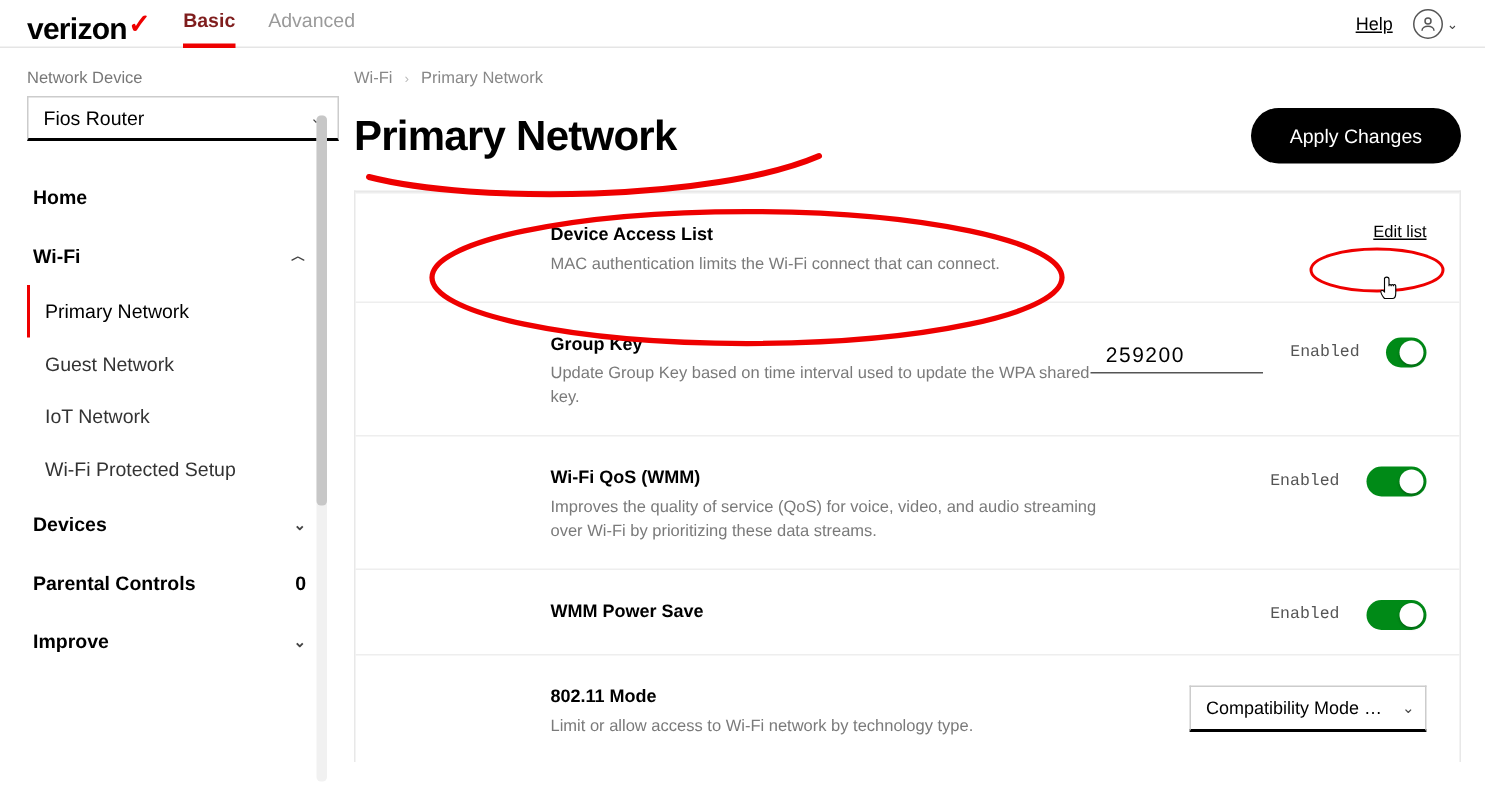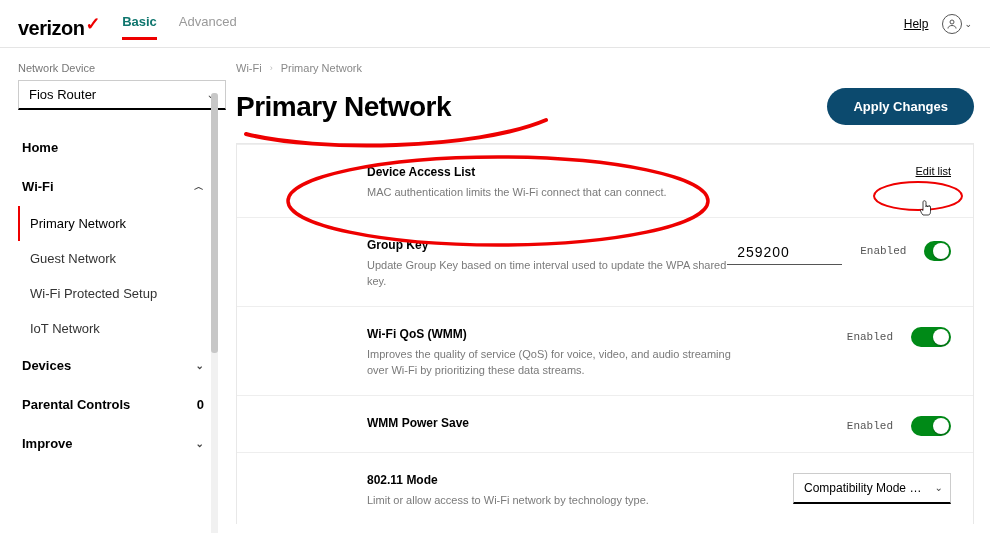--- a/index.html
+++ b/index.html
@@ -1,24 +1,24 @@
 <!DOCTYPE html>
 <html><head>
 <meta charset="utf-8">
 <style>
   * { box-sizing: border-box; margin: 0; padding: 0; }
   html, body { width: 990px; height: 533px; font-family: Arial, Helvetica, sans-serif; color:#000; overflow:hidden; background:#fff; }
   
-  .topbar { display:flex; align-items:center; justify-content:space-between; padding:6px 18px 0 18px; height:48px; border-bottom:1px solid #e5e5e5; }
+  .topbar { display:flex; align-items:center; justify-content:space-between; padding:6px 18px 0 18px; height:32px; border-bottom:1px solid #e5e5e5; }
   .top-left { display:flex; align-items:flex-end; gap:22px; }
   .logo { font-weight:bold; font-size:20px; letter-spacing:-0.5px; display:flex; align-items:flex-start; }
   .logo-check { color:#ee0000; font-size:18px; font-weight:bold; margin-left:1px; transform:translateY(-4px);}
   .tabs { display:flex; gap:22px; }
   .tab { font-size:13px; padding-bottom:8px; color:#9a9a9a; cursor:pointer; }
-  .tab.active { color:#0f766e; font-weight:bold; border-bottom:3px solid #ee0000; }
+  .tab.active { color:#7f1d1d; font-weight:bold; border-bottom:3px solid #ee0000; }
   .top-right { display:flex; align-items:center; gap:14px; font-size:12px; padding-bottom:6px;}
   .help { text-decoration:underline; cursor:pointer; }
   .avatar { width:20px; height:20px; border:1.5px solid #555; border-radius:50%; display:flex; align-items:center; justify-content:center; cursor:pointer; position:relative;}
   .avatar svg { width:12px; height:12px; }
   .caret { font-size:9px; margin-left:2px; color:#444;}
   
   .body { display:flex; height:calc(533px - 40px); }
   .sidebar { width:218px; padding:14px 10px 0 18px; position:relative; }
   .sidebar-scroll-track { position:absolute; right:0; top:45px; bottom:4px; width:7px; background:#f1f1f1; border-radius:3px;}
   .sidebar-scroll-thumb { position:absolute; right:0; top:45px; width:7px; height:260px; background:#c7c7c7; border-radius:3px;}
@@ -30,21 +30,21 @@
   .nav-sub { padding:10px 2px 10px 12px; font-size:13px; color:#333; cursor:pointer; }
   .nav-sub.active { border-left:2px solid #ee0000; padding-left:10px; color:#000;}
   .chev { font-size:10px; color:#444; }
   .count { font-size:13px; font-weight:bold;}
   
   .main { flex:1; padding:14px 16px 0 18px; overflow:hidden; position:relative; }
   .breadcrumb { font-size:11px; color:#888; display:flex; gap:8px; align-items:center; margin-bottom:14px;}
   .bc-sep { color:#bbb; font-size:9px;}
   .title-row { display:flex; justify-content:space-between; align-items:center; margin-bottom:18px;}
   .page-title { font-size:28px; font-weight:800; letter-spacing:-0.5px;}
-  .apply-btn { background:#0c4a6e; color:#fff; border:none; border-radius:22px; padding:11px 26px; font-size:13px; font-weight:bold; cursor:pointer;}
+  .apply-btn { background:#000000; color:#fff; border:none; border-radius:22px; padding:11px 26px; font-size:13px; font-weight:normal; cursor:pointer;}
   .panel { border:1px solid #e8e8e8; border-bottom:none; padding:0; }
   .setting { display:flex; align-items:flex-start; justify-content:space-between; padding:20px 22px 16px 130px; border-bottom:1px solid #eee; }
   .setting:first-child{ border-top:1px solid #eee; }
   .s-left { max-width:430px; }
   .s-title { font-size:12px; font-weight:bold; margin-bottom:5px;}
   .s-desc { font-size:11px; color:#7a7a7a; line-height:1.5;}
   .s-right { display:flex; align-items:center; gap:18px; min-width:210px; justify-content:flex-end;}
   .editlist { font-size:11px; text-decoration:underline; cursor:pointer; }
   .num-input { border:none; border-bottom:1.5px solid #555; font-size:14px; padding:6px 4px 4px 10px; width:115px; letter-spacing:1px; text-align:left; outline:none;}
   .enabled-label { font-size:11px; color:#555;font-family:Liberation Mono, monospace;}
@@ -95,22 +95,22 @@
       <span class="chev">⌄</span>
     </div>
     <div class="nav">
       <div class="nav-item bold">Home</div>
       <div class="nav-item bold">
         <span>Wi-Fi</span>
         <span class="chev">︿</span>
       </div>
       <div class="nav-sub active">Primary Network</div>
       <div class="nav-sub">Guest Network</div>
+      <div class="nav-sub">IoT Network</div>
       <div class="nav-sub">Wi-Fi Protected Setup</div>
-      <div class="nav-sub">IoT Network</div>
       <div class="nav-item bold">
         <span>Devices</span>
         <span class="chev">⌄</span>
       </div>
       <div class="nav-item bold">
         <span>Parental Controls</span>
         <span class="count">0</span>
       </div>
       <div class="nav-item bold">
         <span>Improve</span>

